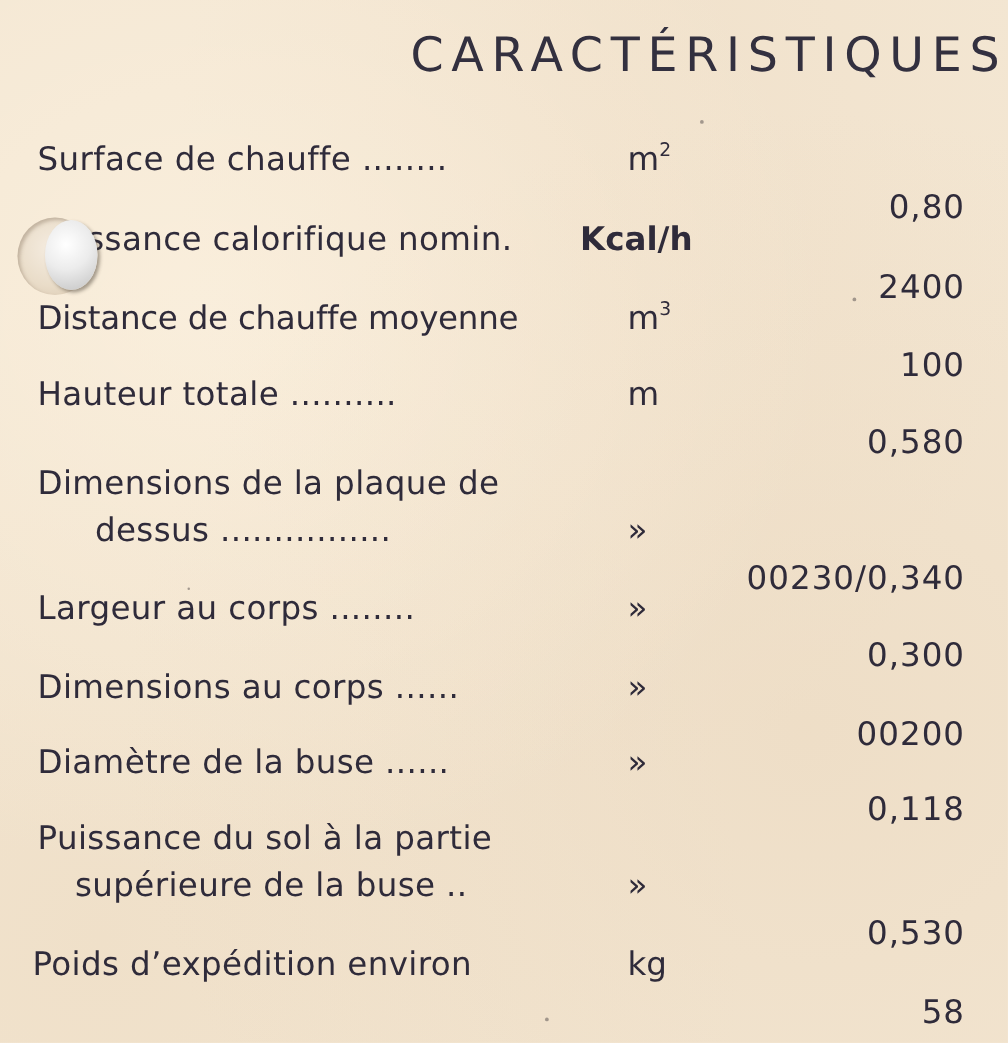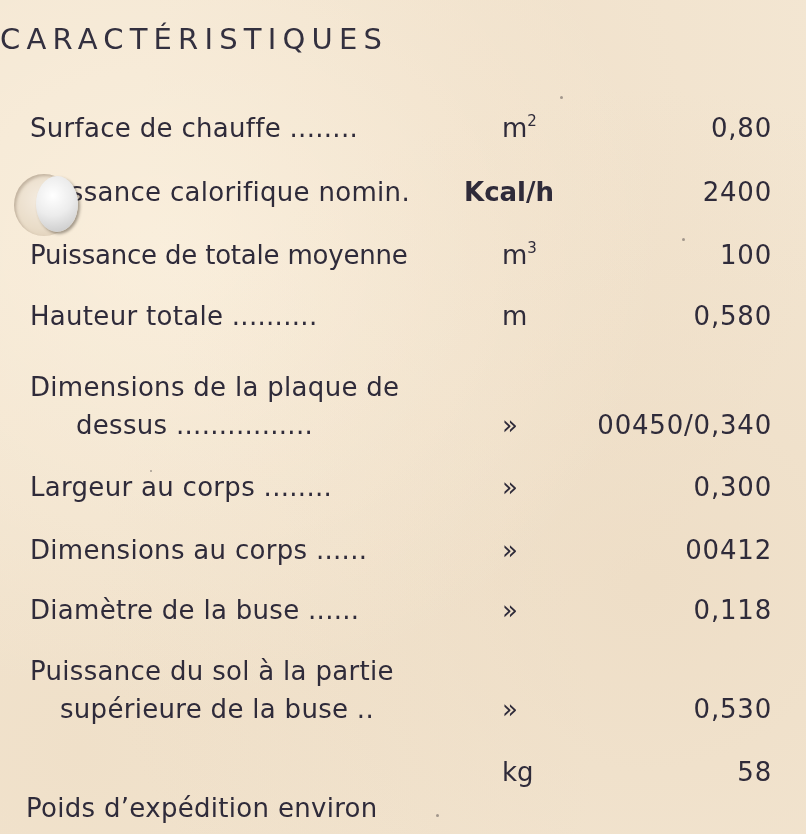--- a/index.html
+++ b/index.html
@@ -23,23 +23,23 @@
     .page {
       position: absolute;
       left: 0; top: 0;
       width: 806px; height: 834px;
     }
     .title {
       position: absolute;
       left: 0;
       width: 806px;
       top: 22px;
-      text-align: left;
+      text-align: right;
       font-family: "DejaVu Sans", sans-serif;
-      font-size: 29px;
+      font-size: 38px;
       letter-spacing: 6.2px;
       color: #33303f;
       padding-left: 0px;
     }
     .title span { display: inline-block; transform: translateX(0px); }
     .row {
       position: absolute;
       left: 0;
       width: 806px;
       font-size: 26px;
@@ -62,20 +62,21 @@
       font-size: 15px;
       vertical-align: 11px;
       line-height: 0;
     }
     .value {
       position: absolute;
       right: 34px;
       white-space: nowrap;
       text-align: right;
       letter-spacing: 0.8px;
+      margin-top: 38px;
     }
     .hole {
       position: absolute;
       left: 14px;
       top: 174px;
       width: 66px;
       height: 64px;
     }
     .hole .ring {
       position: absolute;
@@ -116,69 +117,69 @@
     <span class="value">0,80</span>
   </div>
 
   <div class="row" style="top:175px;">
     <span class="label">Puissance calorifique  nomin.</span>
     <span class="unit" style="left:464px;font-weight:bold;"><span>Kcal/h</span></span>
     <span class="value">2400</span>
   </div>
 
   <div class="row" style="top:238px;">
-    <span class="label" style="letter-spacing:-0.2px;">Puissance de totale moyenne</span>
+    <span class="label" style="letter-spacing:-0.2px;">Distance de chauffe moyenne</span>
     <span class="unit"><span>m</span><sup>3</sup></span>
     <span class="value">100</span>
   </div>
 
   <div class="row" style="top:299px;">
     <span class="label">Hauteur totale  ..........</span>
     <span class="unit"><span>m</span></span>
     <span class="value">0,580</span>
   </div>
 
   <div class="row" style="top:370px;">
     <span class="label">Dimensions de la plaque de</span>
   </div>
   <div class="row" style="top:408px;">
     <span class="label indent">dessus ................</span>
     <span class="unit"><span>»</span></span>
-    <span class="value">00450/0,340</span>
+    <span class="value">00230/0,340</span>
   </div>
 
   <div class="row" style="top:470px;">
     <span class="label">Largeur au corps  ........</span>
     <span class="unit"><span>»</span></span>
     <span class="value">0,300</span>
   </div>
 
   <div class="row" style="top:533px;">
     <span class="label">Dimensions au corps ......</span>
     <span class="unit"><span>»</span></span>
-    <span class="value">00412</span>
+    <span class="value">00200</span>
   </div>
 
   <div class="row" style="top:593px;">
     <span class="label">Diamètre de la buse ......</span>
     <span class="unit"><span>»</span></span>
     <span class="value">0,118</span>
   </div>
 
   <div class="row" style="top:654px;">
     <span class="label">Puissance du sol à la partie</span>
   </div>
   <div class="row" style="top:692px;">
     <span class="label indent" style="left:60px;">supérieure de la buse ..</span>
     <span class="unit"><span>»</span></span>
     <span class="value">0,530</span>
   </div>
 
   <div class="row" style="top:755px;">
-    <span class="label" style="left:26px;margin-top:36px;">Poids d’expédition environ</span>
+    <span class="label" style="left:26px;">Poids d’expédition environ</span>
     <span class="unit"><span>kg</span></span>
     <span class="value">58</span>
   </div>
 
   <div class="hole">
     <div class="ring"></div>
     <div class="cap"></div>
   </div>
 
   <div class="speck" style="left:560px; top:96px;"></div>

